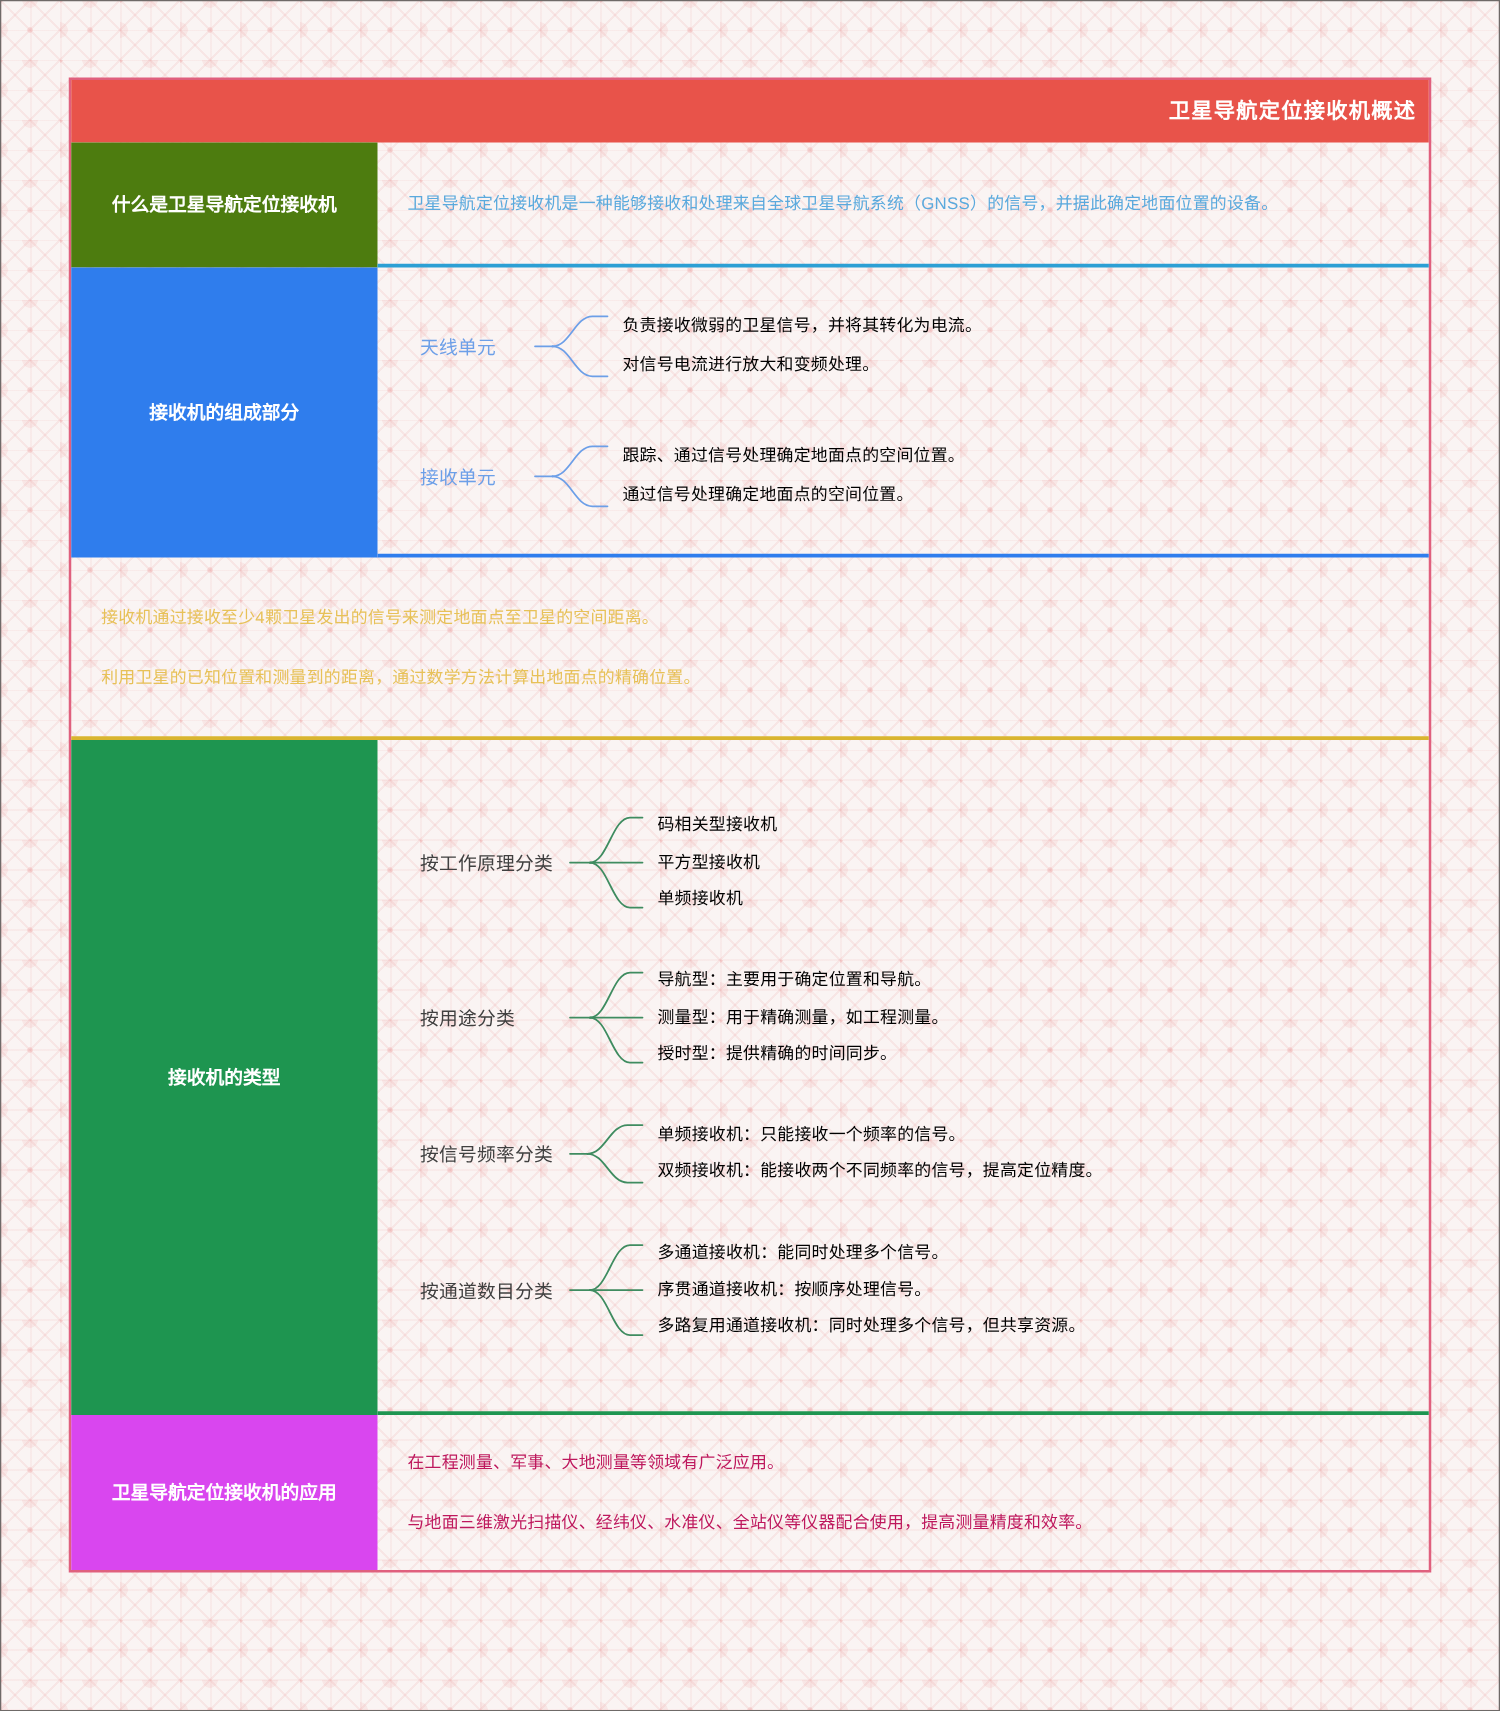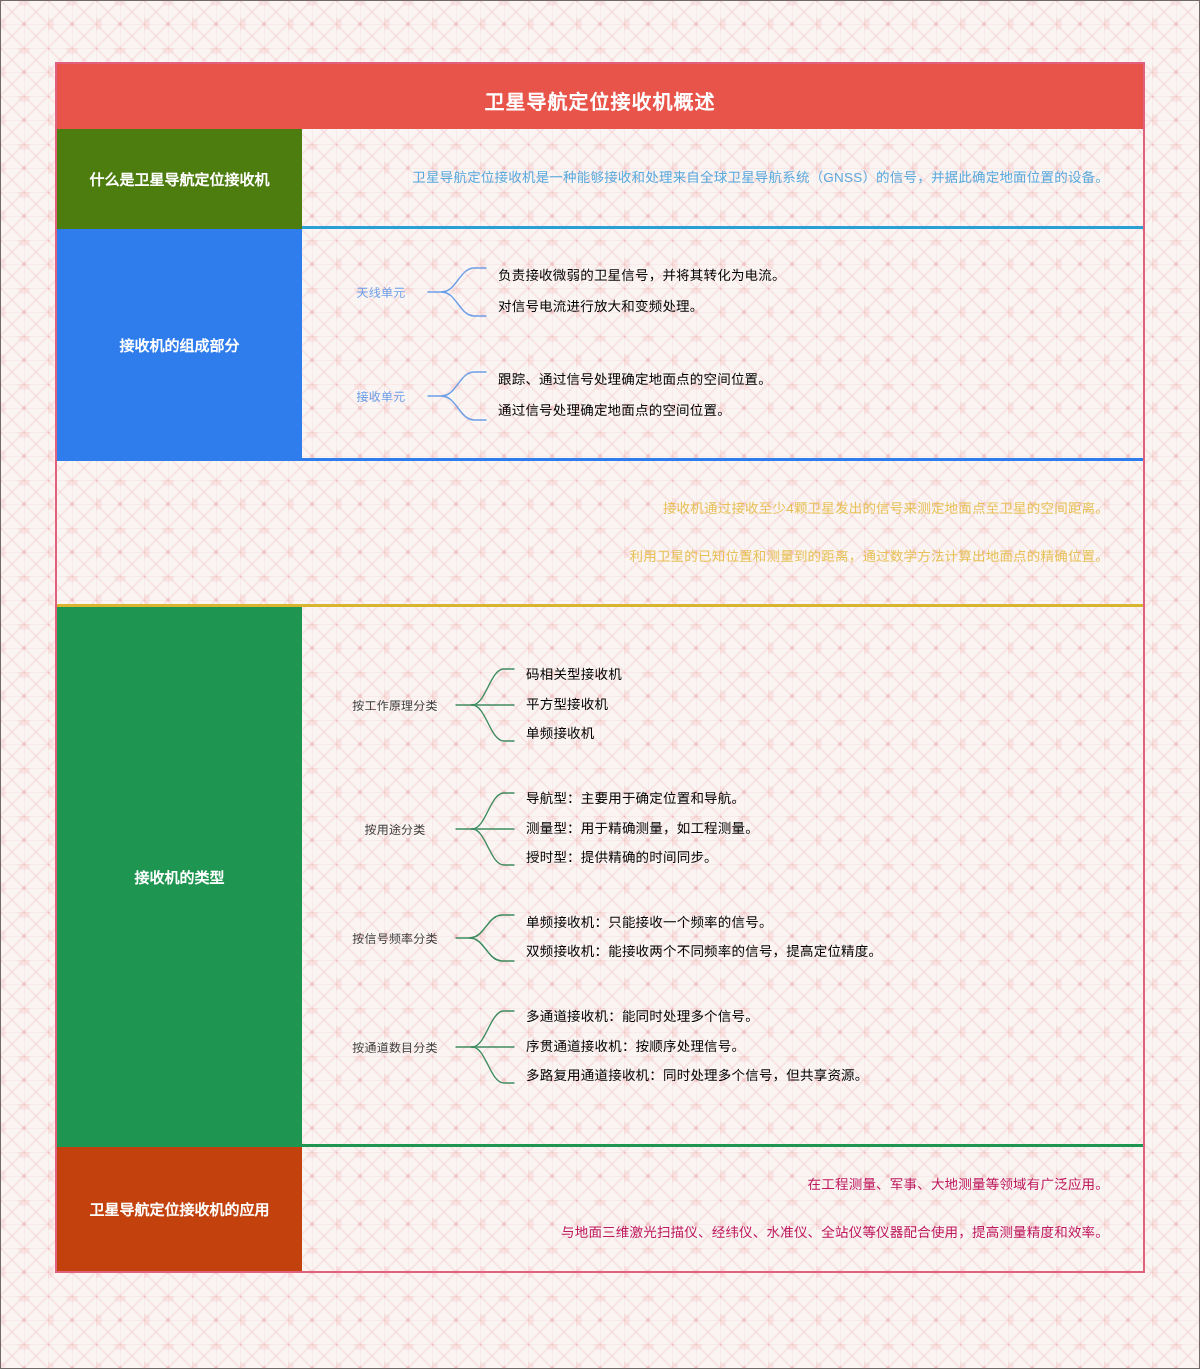--- a/index.html
+++ b/index.html
@@ -40,25 +40,25 @@
     top: 62px;
     width: 1090px;
     box-sizing: border-box;
     border: 2px solid #e0607e;
     background: transparent;
   }
 
   .card-title {
     background: #e8534a;
     color: #ffffff;
-    font-size: 20px;
+    font-size: 17px;
     font-weight: bold;
-    text-align: center;
+    text-align: right;
     line-height: 1;
-    padding: 28px 10px 17px;
+    padding: 16px 10px 17px;
     letter-spacing: 1px;
   }
 
   .row {
     display: flex;
     align-items: stretch;
   }
 
   .row-label {
     width: 245px;
@@ -96,49 +96,49 @@
 
   .sec-prin  .row-label { background: #eec63f; }
   .sec-prin  .row-body  { border-bottom: 3px solid #d9b52f; }
   .sec-prin  .txt       { color: #e7c158; }
 
   .sec-types .row-label { background: #1e9550; }
   .sec-types .row-body  { border-bottom: 3px solid #1e9550; }
   .sec-types .txt, .sec-types .node-label { color: #404040; }
   .sec-types .branch    { stroke: #3f8c60; }
 
-  .sec-app   .row-label { background: #c2410c; }
+  .sec-app   .row-label { background: #d946ef; }
   .sec-app   .row-body  { border-bottom: 0; }
   .sec-app   .txt       { color: #be185d; }
 
   .txt {
     font-size: 13.5px;
     line-height: 1.6;
     letter-spacing: 0.2px;
   }
 
   
-  .para-body { padding: 24px 34px 24px 56px; align-items: flex-end; }
+  .para-body { padding: 24px 34px 24px 24px; }
   .para-body .txt + .txt { margin-top: 26px; }
 
   
   .tree-body { padding: 22px 20px 22px 34px; }
 
   .tree-group {
     display: flex;
     align-items: center;
     position: relative;
   }
   .sec-parts .tree-group + .tree-group { margin-top: 42px; }
   .sec-types .tree-group + .tree-group { margin-top: 36px; }
 
   .node-label {
-    font-size: 12px;
+    font-size: 15px;
     white-space: nowrap;
-    text-align: center;
+    text-align: left;
     letter-spacing: 0.2px;
   }
   .sec-parts .node-label { width: 90px; flex: 0 0 90px; }
   .sec-types .node-label { width: 118px; flex: 0 0 118px; }
 
   .connector {
     flex: 0 0 auto;
     display: block;
   }
   .branch {

